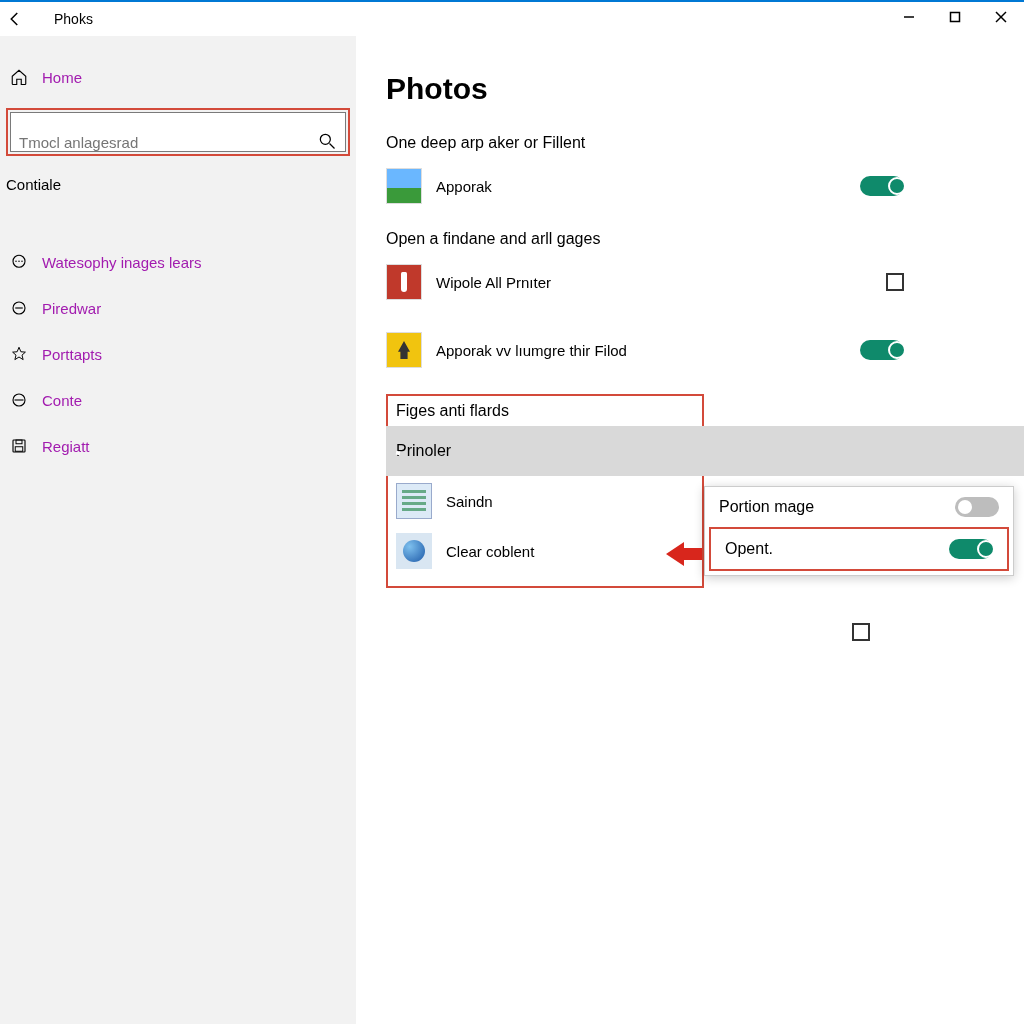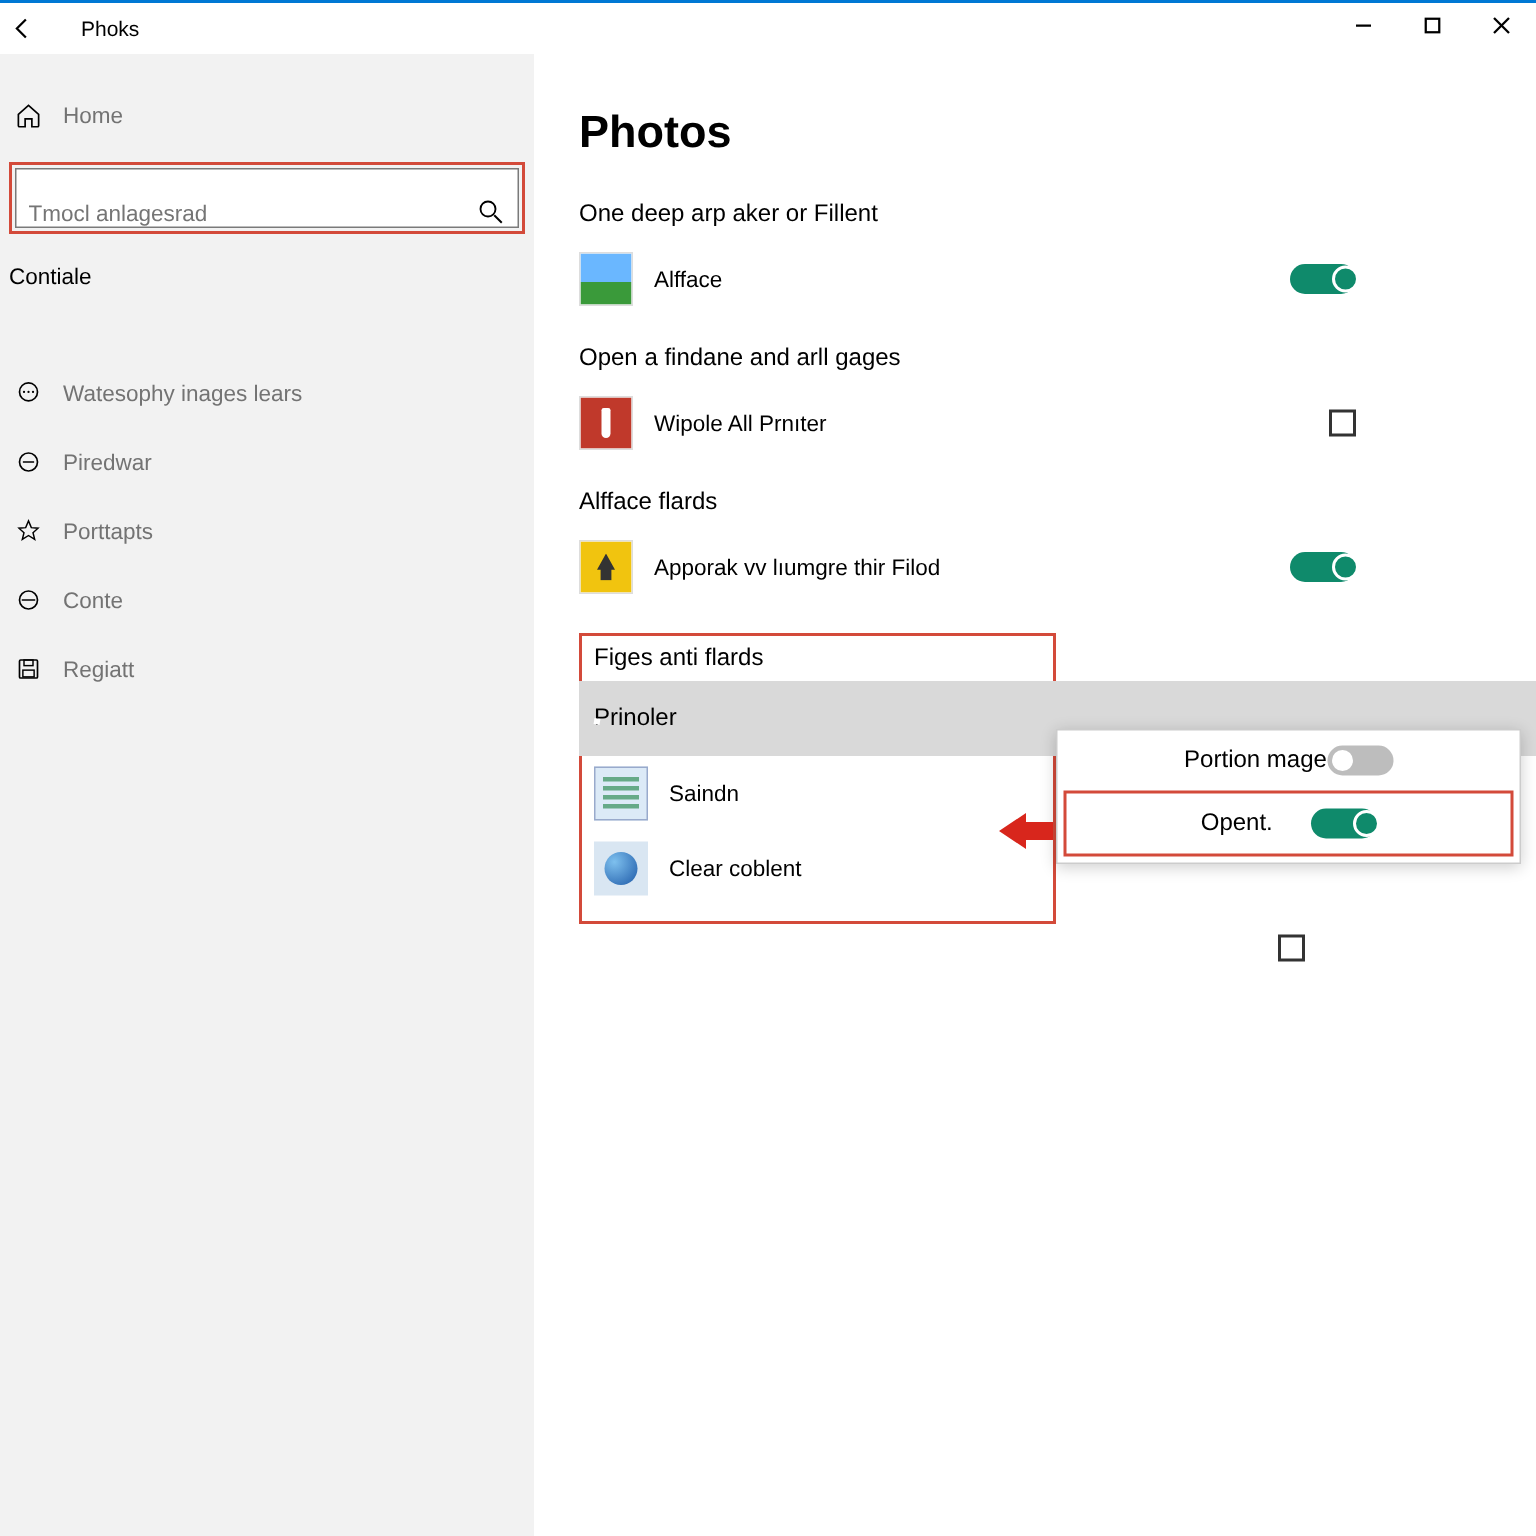--- a/index.html
+++ b/index.html
@@ -12,21 +12,21 @@
   .winbtns { position: absolute; right: 0; top: 2px; display: flex; }
   .winbtn { width: 46px; height: 30px; display: flex; align-items: center; justify-content: center; font-size: 14px; cursor: pointer; }
   .winbtn svg { width: 12px; height: 12px; }
 
   .container { display: flex; height: calc(100% - 36px); }
 
   
   .sidebar { width: 356px; background: #f2f2f2; padding-top: 18px; }
   .side-item { display: flex; align-items: center; height: 46px; padding-left: 8px; cursor: pointer; }
   .side-item .icon { width: 22px; height: 22px; display: flex; align-items: center; justify-content: center; }
-  .side-item .label { margin-left: 12px; font-size: 15px; color: #737373; }
+  .side-item .label { margin-left: 12px; font-size: 15px; color: #a21caf; }
 
   .searchwrap { margin: 8px 6px 10px 6px; border: 2px solid #d34a3a; padding: 2px; }
   .searchbox { border: 1px solid #7a7a7a; background: #fff; height: 40px; display: flex; align-items: flex-end; padding: 0 8px; }
   .searchbox input { border: none; outline: none; flex: 1; font-size: 15px; color: #555; background: transparent; }
   .searchbox .sicon { width: 20px; height: 20px; }
 
   .side-heading { padding: 10px 10px 6px 6px; font-size: 15px; }
 
   .side-list { margin-top: 40px; }
 
@@ -56,21 +56,21 @@
   .redbox { border: 2px solid #d34a3a; padding: 6px 2px 10px 8px; width: 318px; }
 
   .row-wide { display:flex; align-items:center; height:50px; }
   .row-wide .thumb { width:36px; height:36px; margin-right:14px; display:flex; align-items:center; justify-content:center; }
   .row-wide .rlabel { font-size:15px; }
 
   .row-selected { background: #d9d9d9; margin: 0 -546px 0 -10px; padding-left: 10px; padding-right: 546px; height:50px; display:flex; align-items:center; }
 
   
   .popup { position: absolute; left: 704px; top: 486px; width: 310px; background: #fff; border: 1px solid #ccc; box-shadow: 0 2px 10px rgba(0,0,0,0.2); }
-  .popup-row { display:flex; align-items:center; justify-content:center; padding: 10px 14px; font-size: 16px; }
+  .popup-row { display:flex; align-items:center; justify-content:space-between; padding: 10px 14px; font-size: 16px; }
   .popup-row.boxed { border: 2px solid #d34a3a; margin: 0 4px 4px 4px; gap: 25px; }
 
   .arrow { position: absolute; left: 666px; top: 540px; width: 36px; height: 28px; }
   .arrow svg { width: 100%; height: 100%; }
 
   
   .tmb-landscape { width:100%; height:100%; position:relative; }
   .tmb-landscape .sky { position:absolute; top:0; left:0; right:0; height:55%; background:#6ab7ff; }
   .tmb-landscape .ground { position:absolute; bottom:0; left:0; right:0; height:45%; background:#3a9a3a; }
 
@@ -204,21 +204,21 @@
 
     <div class="section">
       <div class="section-title">One deep arp aker or Fillent</div>
       <div class="row">
         <div class="thumb">
             <div class="tmb-landscape">
               <div class="sky"></div>
               <div class="ground"></div>
             </div>
           </div>
-        <div class="rlabel">Alfface</div>
+        <div class="rlabel">Apporak</div>
         <div class="controlslot">
           <div class="toggle on2">
               <div class="knob"></div>
             </div>
         </div>
       </div>
     </div>
 
     <div class="section">
       <div class="section-title">Open a findane and arll gages</div>
@@ -227,21 +227,20 @@
             <div class="tmb-red"></div>
           </div>
         <div class="rlabel">Wipole All Prnıter</div>
         <div class="controlslot">
           <div class="checkbox"></div>
         </div>
       </div>
     </div>
 
     <div class="section">
-      <div class="section-title">Alfface flards</div>
       <div class="row">
         <div class="thumb">
             <div class="tmb-yellow"></div>
           </div>
         <div class="rlabel">Apporak vv lıumgre thir Filod</div>
         <div class="controlslot">
           <div class="toggle on2">
               <div class="knob"></div>
             </div>
         </div>

